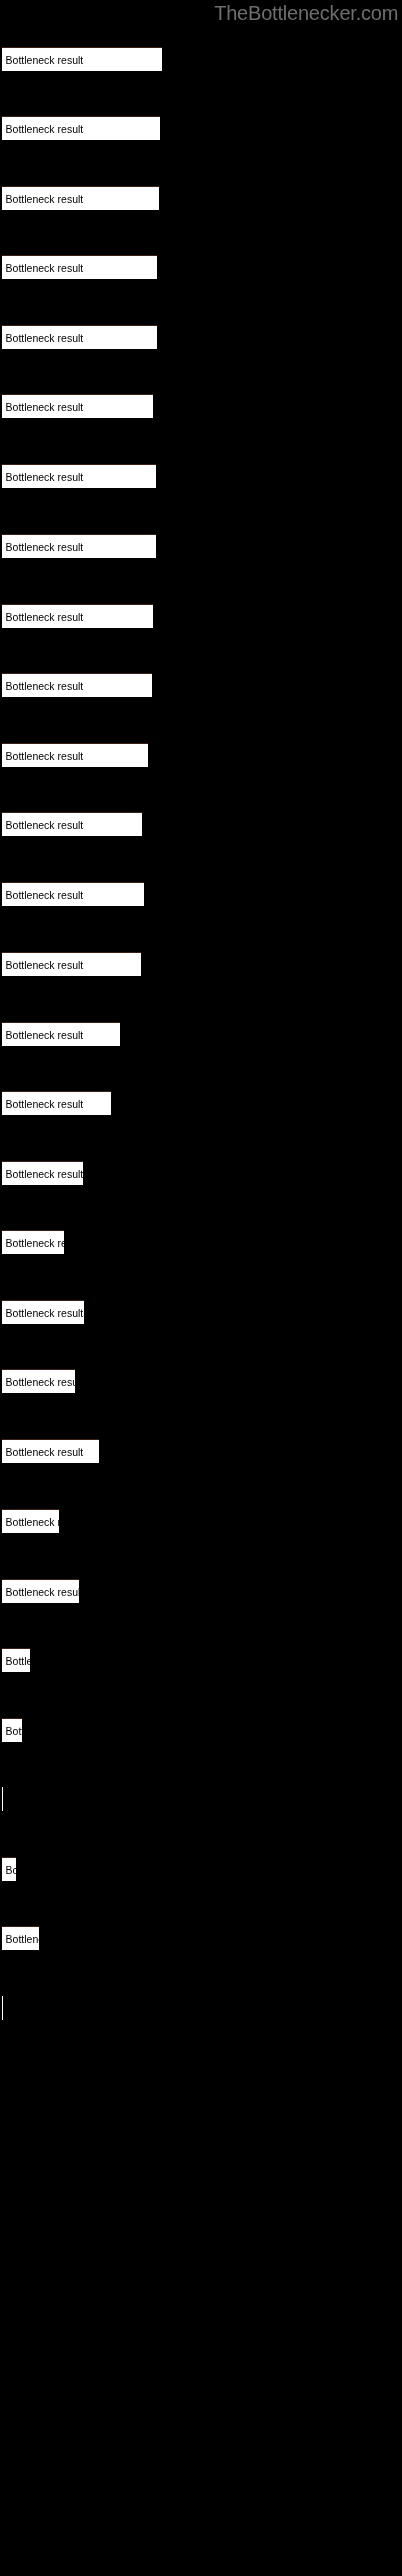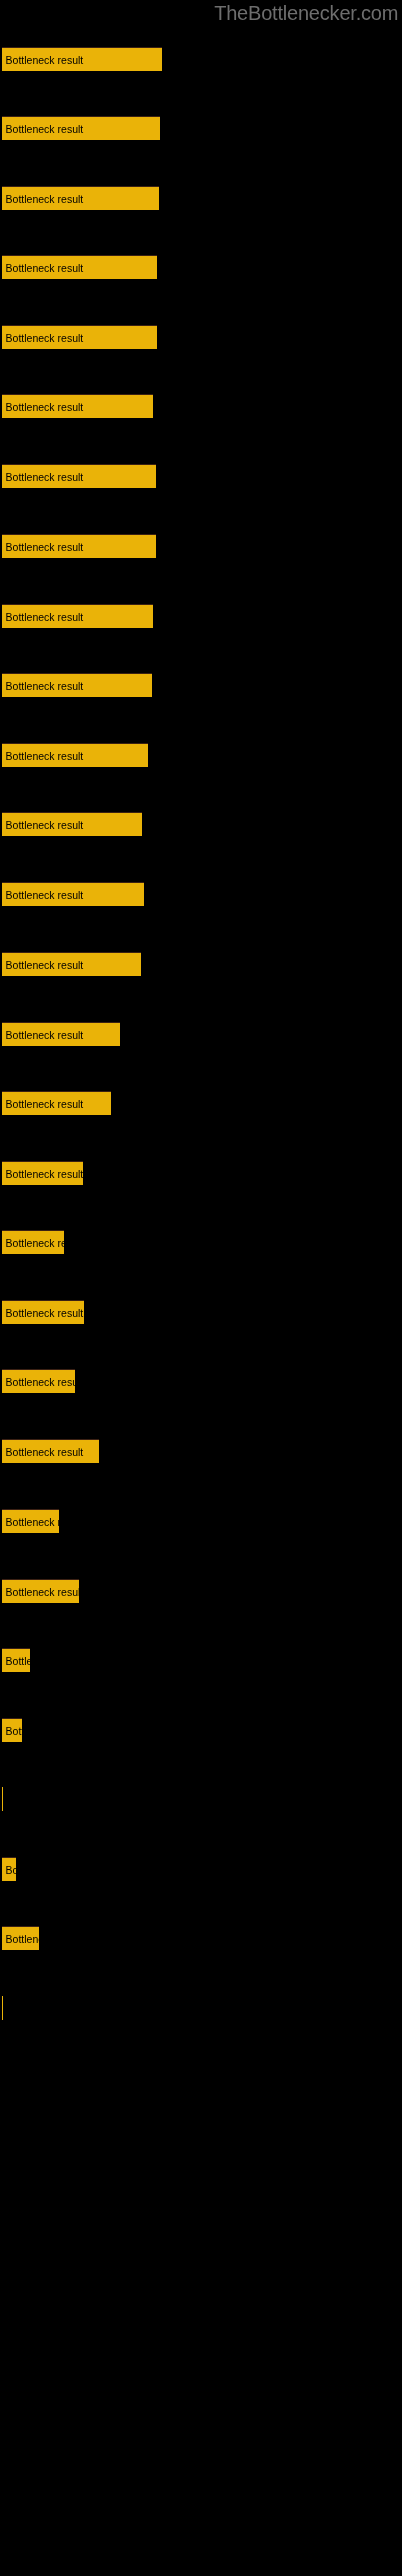--- a/index.html
+++ b/index.html
@@ -36,21 +36,21 @@
   .bar-row {
     position: absolute;
     left: 0;
     height: 24px;
   }
   .bar {
     position: absolute;
     left: 1.6px;
     top: 0;
     height: 24px;
-    background: #eab308;
+    background: #ffffff;
     border-top: 0.8px solid #3a2013;
     box-sizing: border-box;
     overflow: hidden;
   }
   .bar-label {
     position: absolute;
     left: 4px;
     top: 0;
     height: 24px;
     line-height: 25px;

